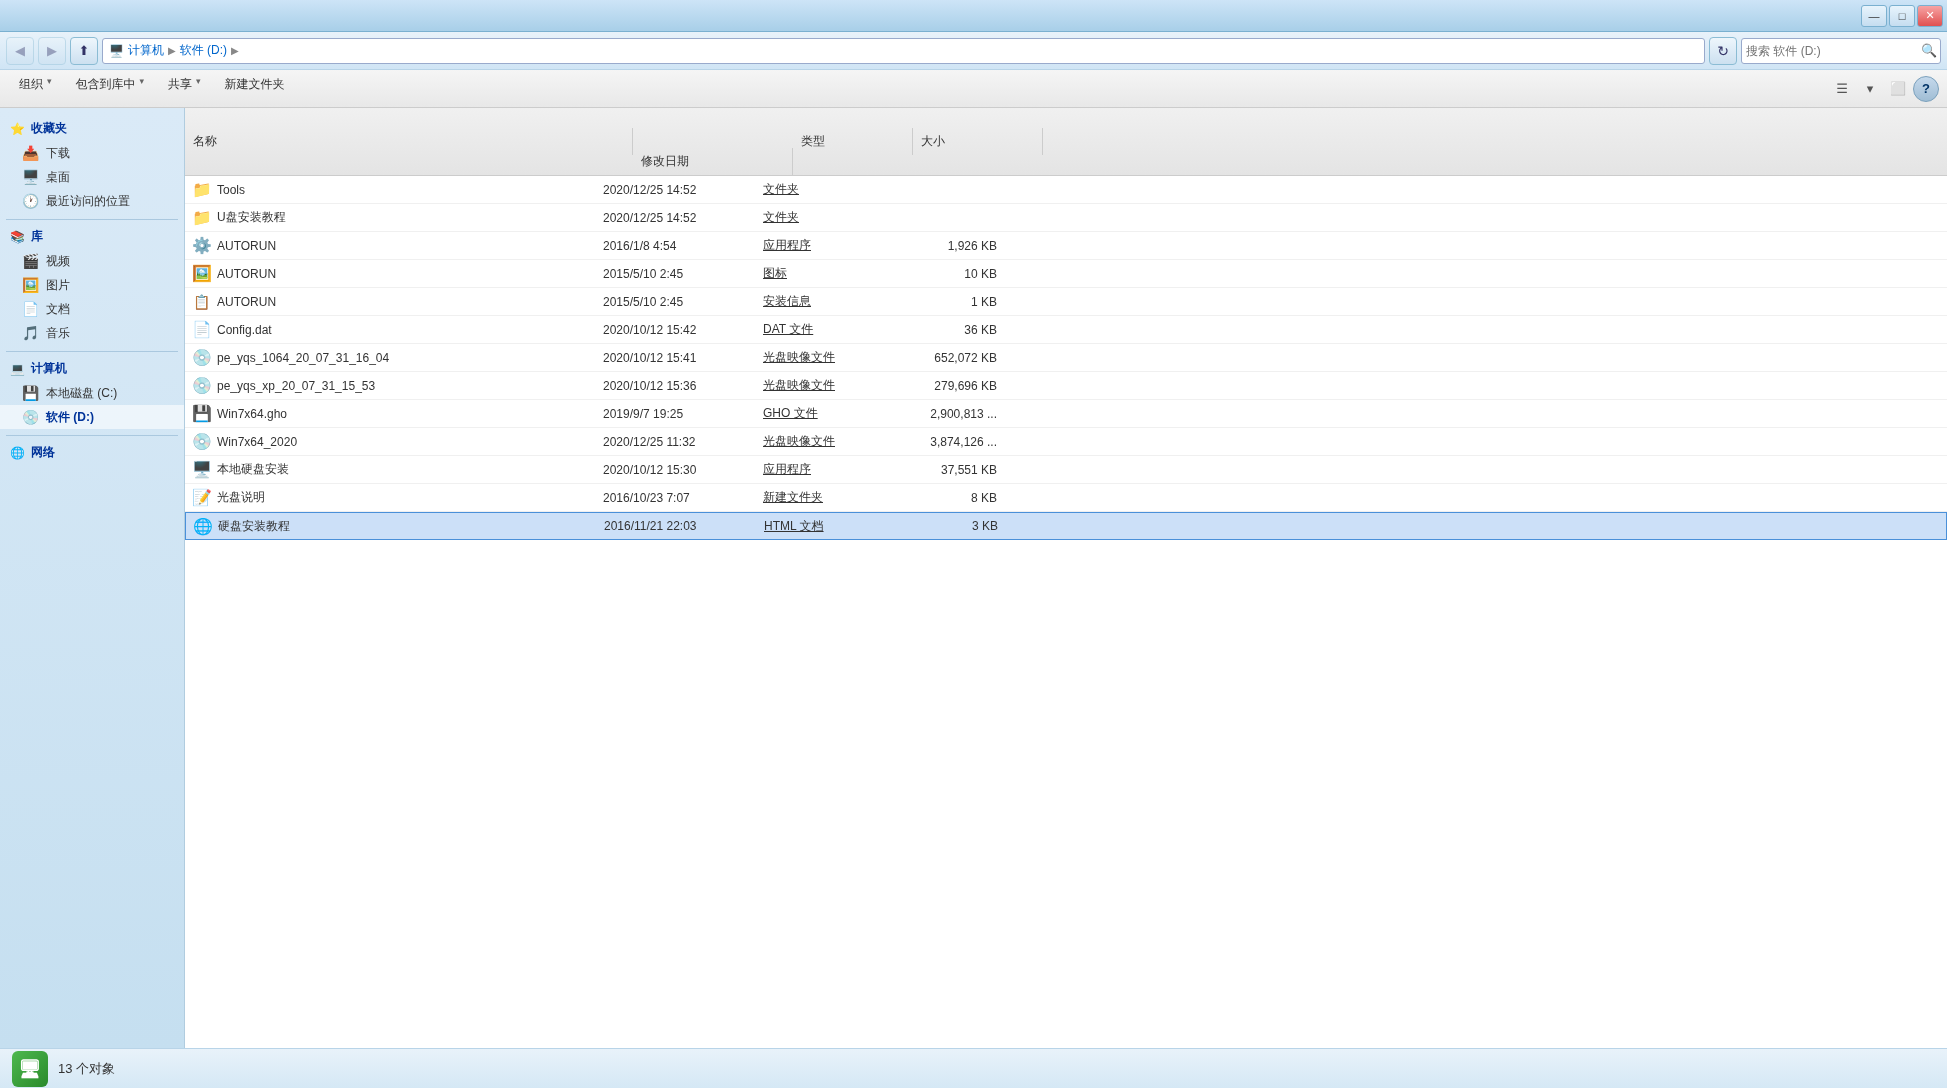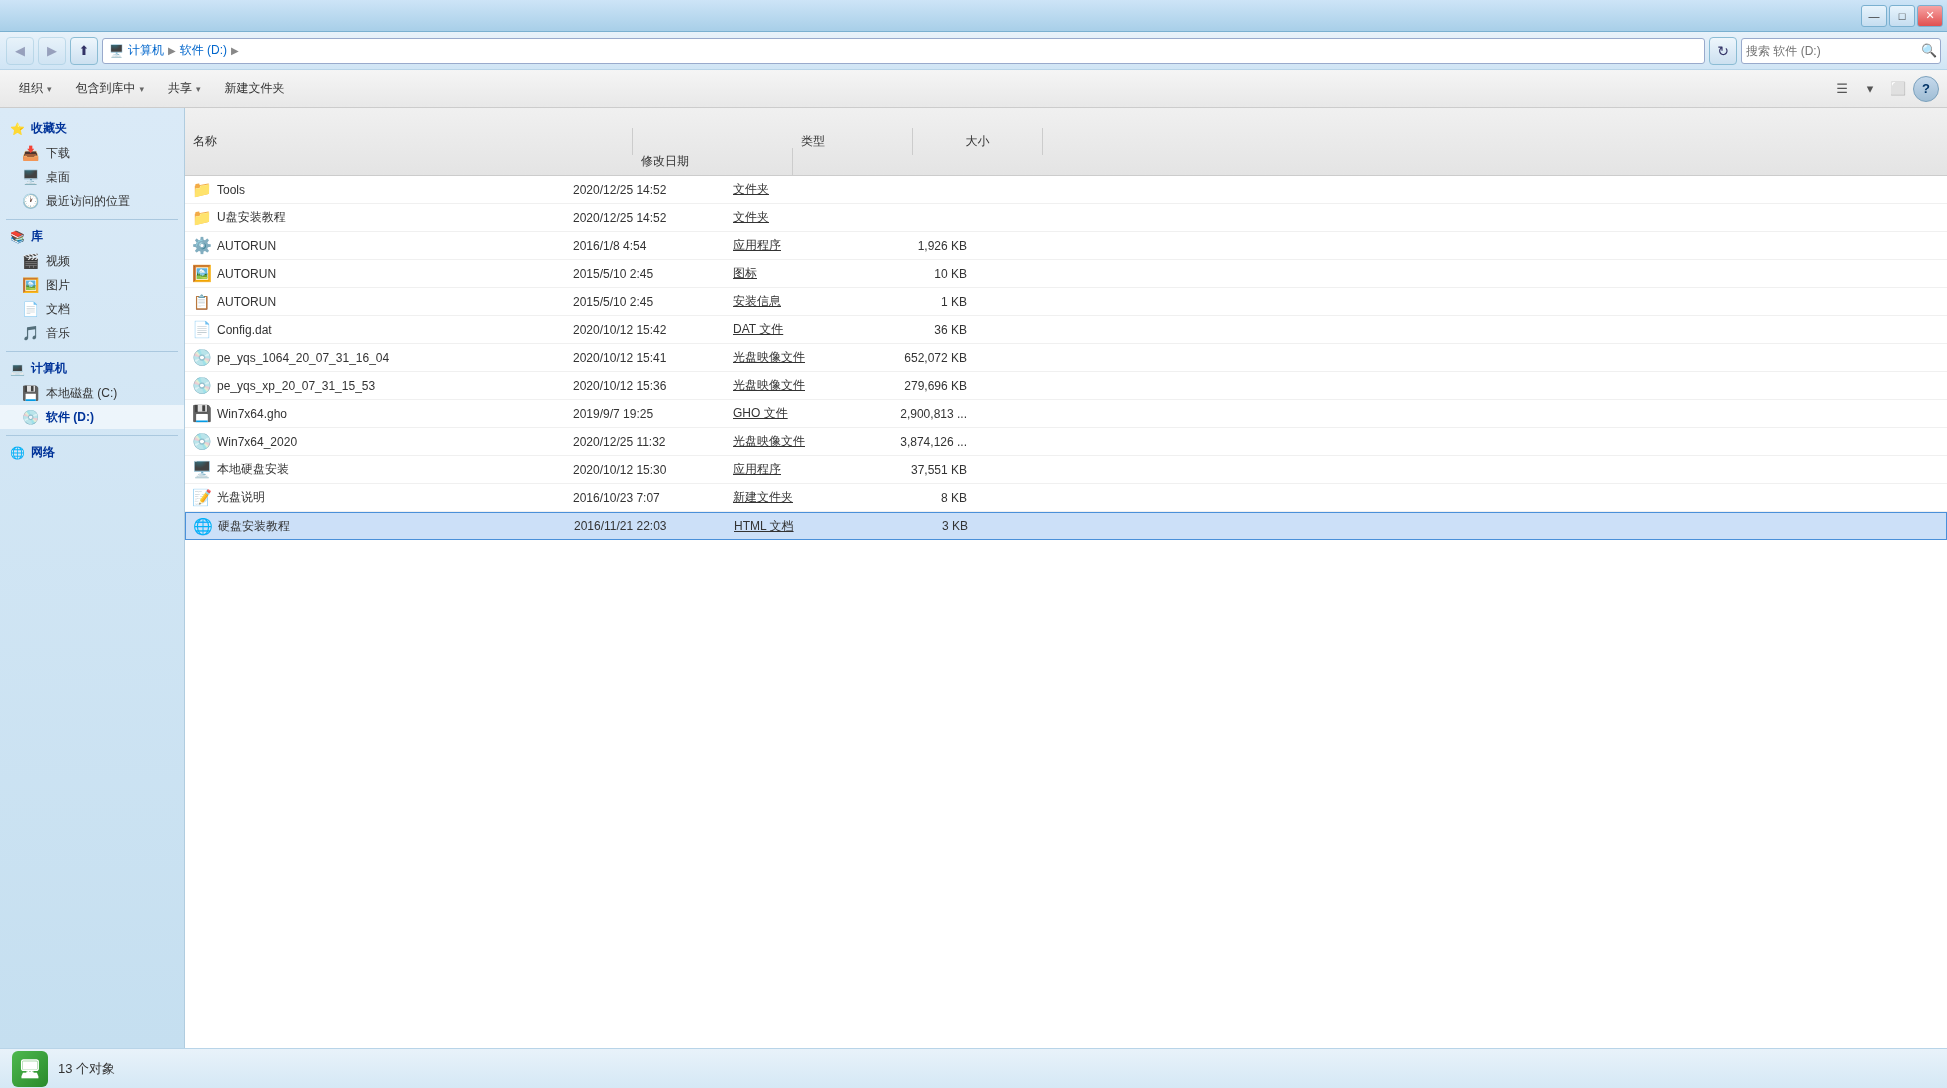--- a/index.html
+++ b/index.html
@@ -130,21 +130,21 @@
       border-bottom: 1px solid #ccc;
     }
     .tool-btn {
       height: 28px;
       padding: 0 10px;
       background: transparent;
       border: 1px solid transparent;
       border-radius: 3px;
       cursor: pointer;
       display: flex;
-      align-items: center;
+      align-items: flex-start;
       gap: 4px;
       font-size: 12px;
       color: #333;
     }
     .tool-btn .arrow { font-size: 9px; color: #666; }
     .toolbar-spacer { flex: 1; }
     .view-toggle {
       display: flex;
       align-items: center;
       gap: 2px;
@@ -251,21 +251,21 @@
       padding: 5px 8px;
       font-size: 12px;
       color: #333;
       border-right: 1px solid #ccc;
       cursor: pointer;
       white-space: nowrap;
     }
     .col-name { width: 448px; }
     .col-date { width: 160px; margin-top: 40px; }
     .col-type { width: 120px; }
-    .col-size { width: 130px; text-align: center; }
+    .col-size { width: 130px; text-align: left; }
 
     .file-row {
       display: flex;
       align-items: center;
       border-bottom: 1px solid #f0f0f0;
       cursor: pointer;
       height: 28px;
     }
     .file-row.selected { background: #cce0f8; border: 1px solid #4a90d9; }
     .file-cell {
@@ -273,21 +273,21 @@
       font-size: 12px;
       color: #333;
       white-space: nowrap;
       overflow: hidden;
       text-overflow: ellipsis;
       height: 100%;
       display: flex;
       align-items: center;
     }
     .file-cell.name { width: 380px; gap: 6px; }
-    .file-cell.date { width: 160px; }
+    .file-cell.date { width: 160px; margin-left: 30px; }
     .file-cell.type { width: 120px; text-decoration: underline; }
     .file-cell.size { width: 130px; justify-content: flex-end; }
 
     .file-icon {
       width: 18px;
       height: 18px;
       display: flex;
       align-items: center;
       justify-content: center;
       font-size: 14px;

